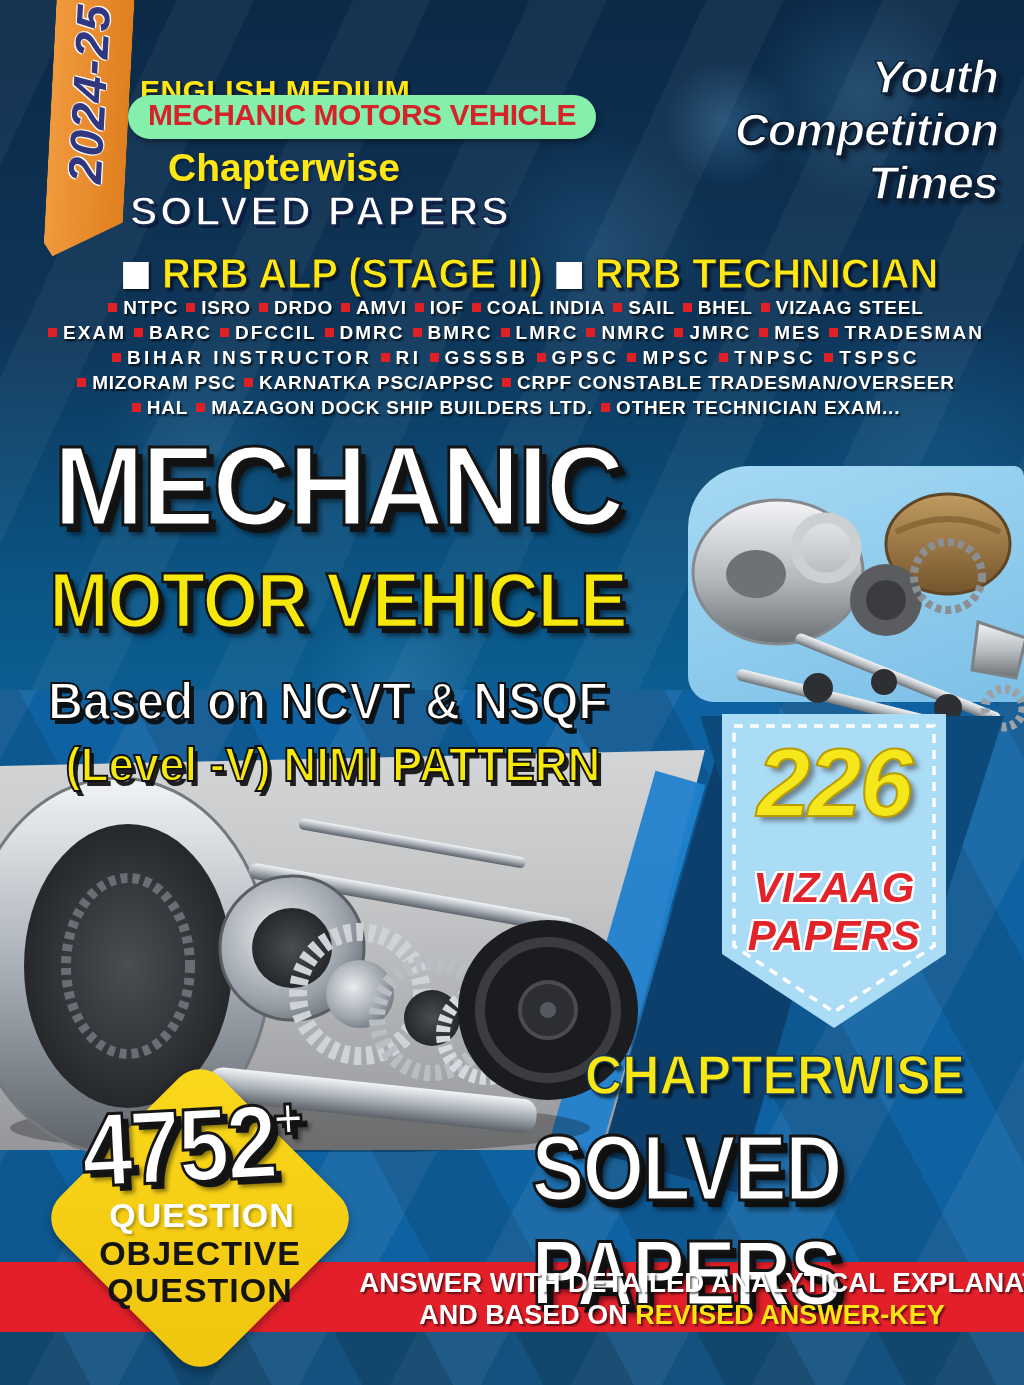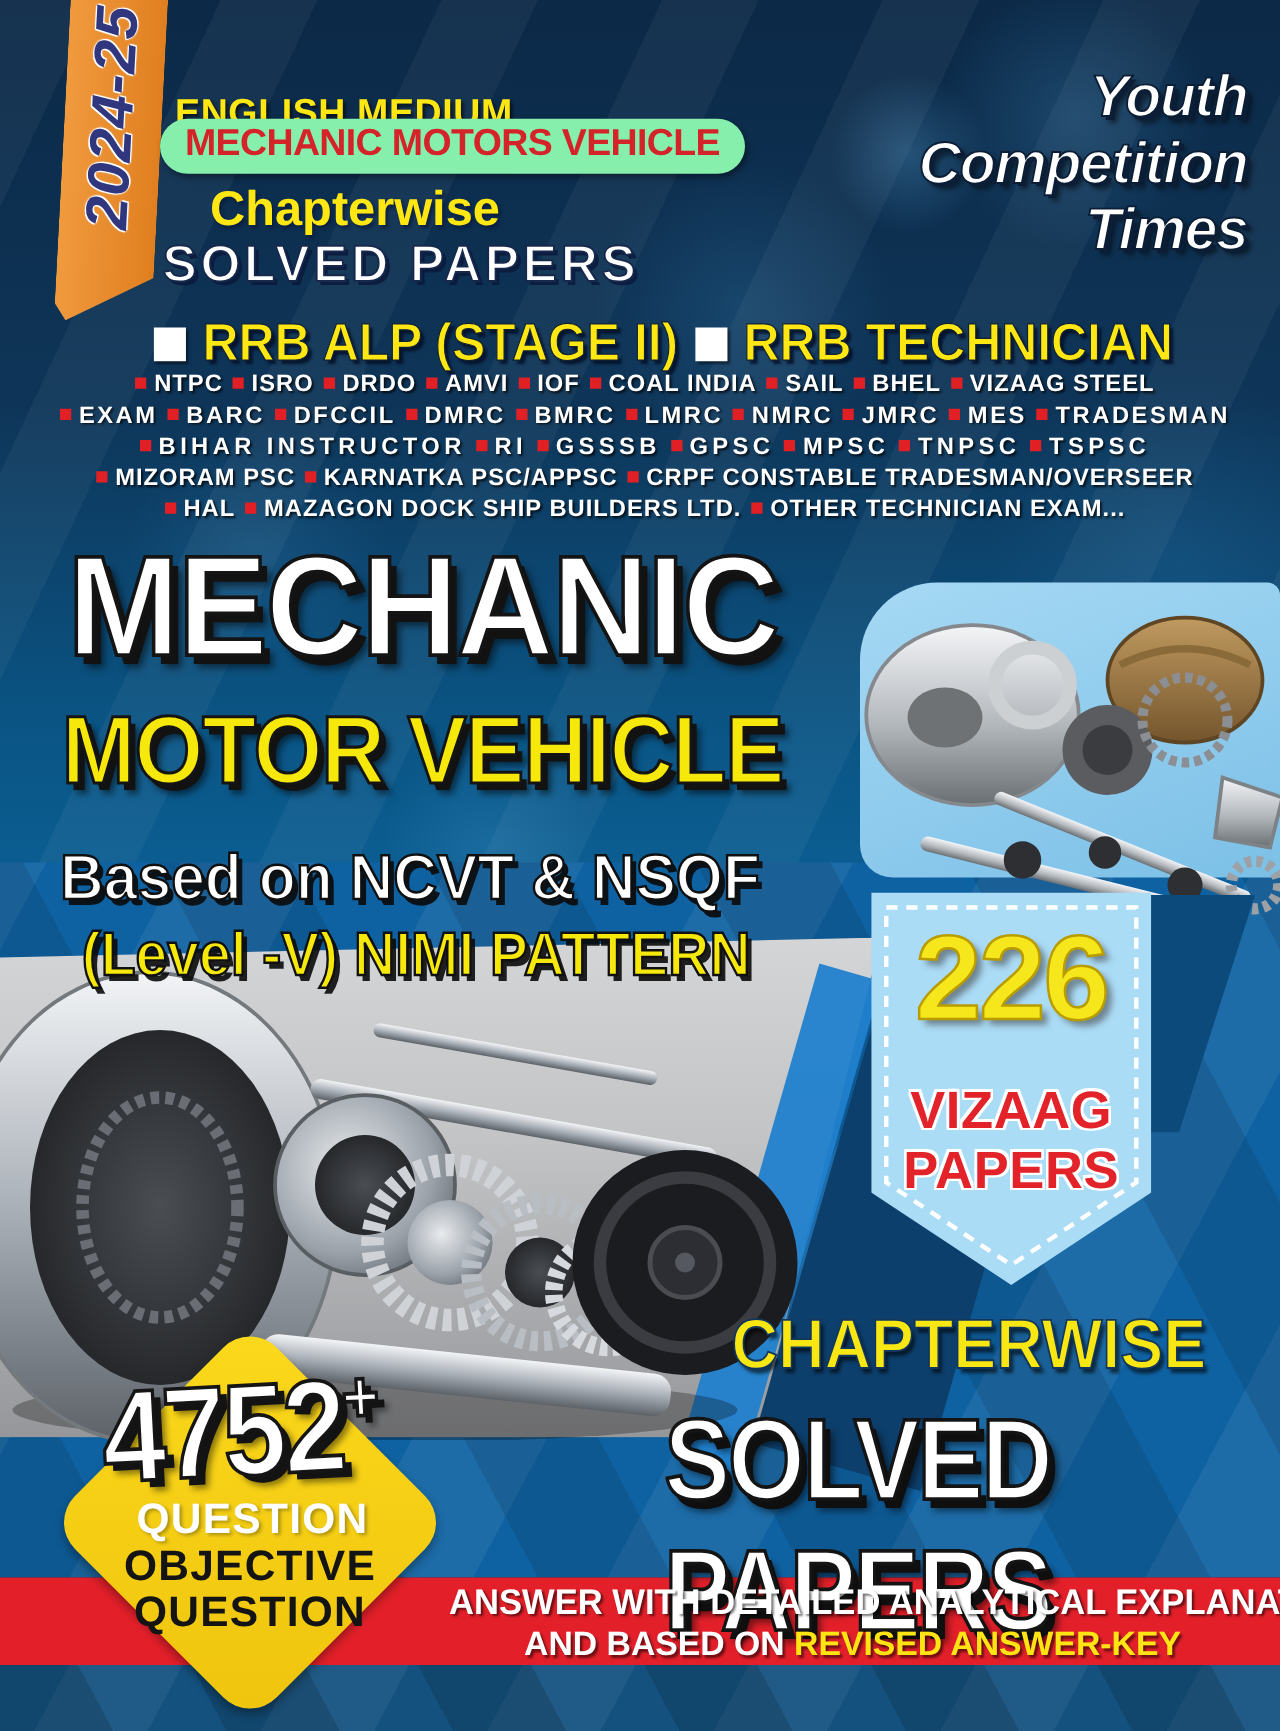--- a/index.html
+++ b/index.html
@@ -172,21 +172,21 @@
     border-radius:62px 10px 0 26px;
   }
   .parts-svg{position:absolute;left:-40px;top:6px;z-index:5;overflow:visible;}
 
   
   .fold{
     left:700px;top:716px;width:304px;height:190px;z-index:5;
     background:#0c4a7c;
     clip-path:polygon(0 0,100% 0,80% 100%,20% 100%);
   }
-  .badge{left:697px;top:714px;width:228px;height:316px;z-index:7;}
+  .badge{left:722px;top:714px;width:228px;height:316px;z-index:7;font-style:italic;}
   .badge-count{
     position:absolute;left:0;top:14px;width:224px;text-align:center;
     font-size:96px;font-weight:900;color:#f6e71c;letter-spacing:-2px;
     -webkit-text-stroke:2px #b99c00;
     text-shadow:5px 5px 5px rgba(60,60,60,.55);
   }
   .badge-l1,.badge-l2{
     position:absolute;width:224px;text-align:center;
     font-size:42px;font-weight:900;color:#e2242a;letter-spacing:.5px;
     text-shadow:2px 0 0 #fff,-2px 0 0 #fff,0 2px 0 #fff,0 -2px 0 #fff,2px 2px #fff,-2px -2px #fff,2px -2px #fff,-2px 2px #fff;

